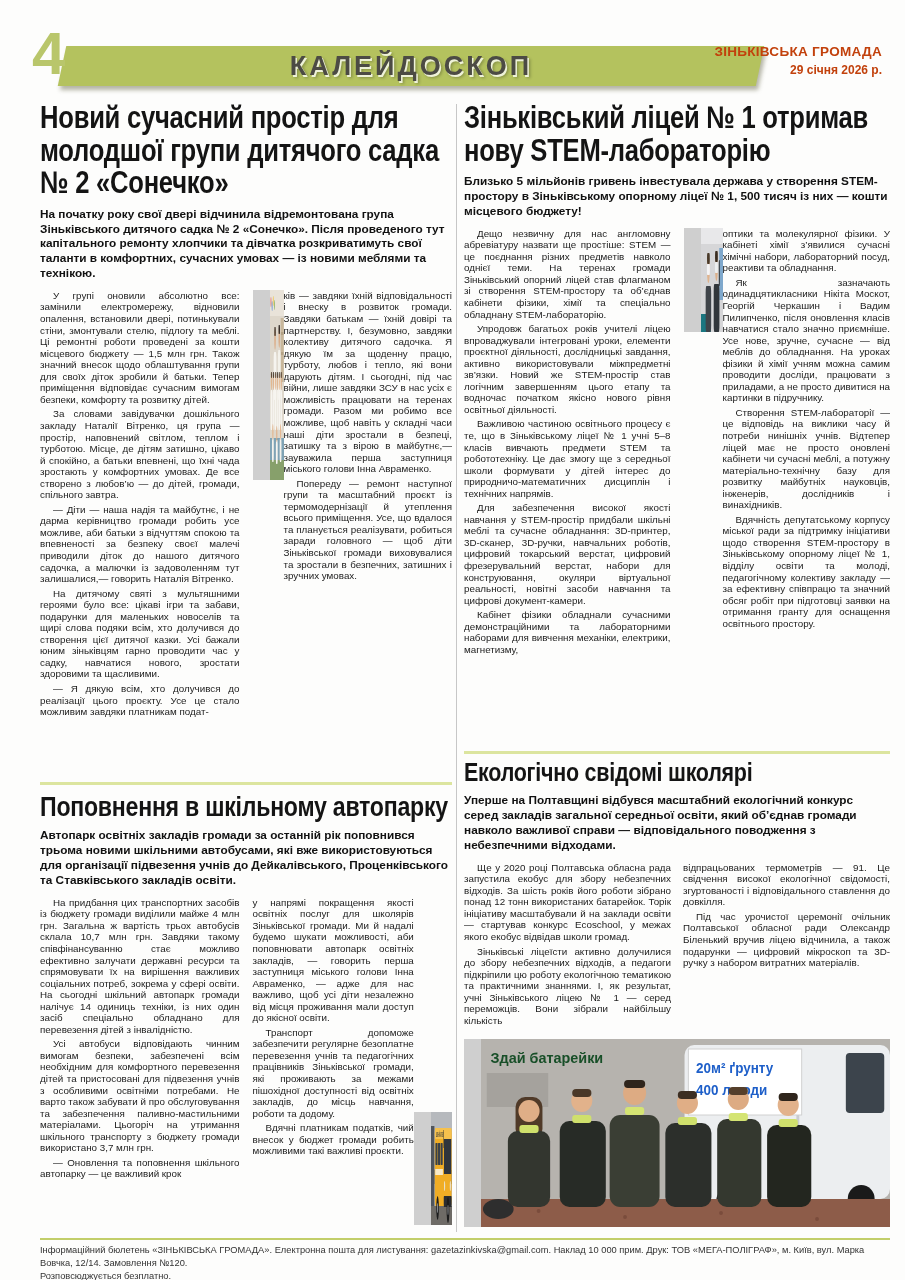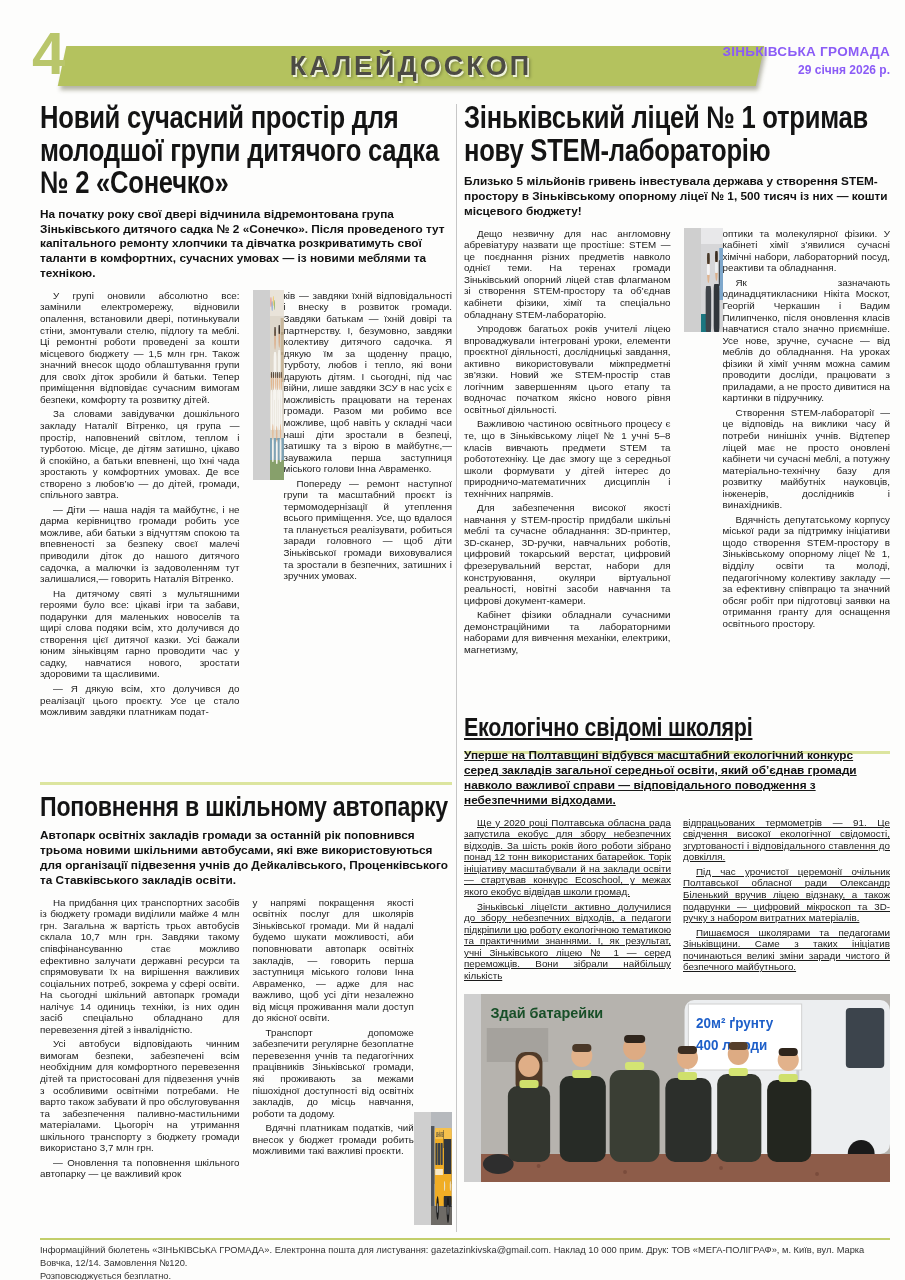--- a/index.html
+++ b/index.html
@@ -25,34 +25,34 @@
     background:var(--band-green);
     transform:skewX(-12deg);
     box-shadow:3px 4px 4px rgba(70,70,35,.40);
   }
   .band-title{
     position:absolute;left:32px;top:12px;width:698px;height:40px;
     display:flex;align-items:center;justify-content:center;
     font-size:27px;font-weight:bold;letter-spacing:3px;color:#4c4b44;
     text-shadow:1.5px 1.5px 0 #eef2d8, 3px 3px 3px rgba(0,0,0,.25);
   }
-  .masthead{position:absolute;right:0;top:10px;text-align:right;font-weight:bold;color:#8b5cf6;}
+  .masthead{position:absolute;right:8px;top:10px;text-align:right;font-weight:bold;color:#c2410c;}
   .masthead .name{font-size:13.5px;letter-spacing:.3px;}
   .masthead .date{font-size:12px;margin-top:4px;}
   
   .vrule{position:absolute;left:456px;top:104px;height:1128px;width:1px;background:#c7c7c7;}
   .hrule{position:absolute;height:3px;background:var(--rule-green);}
   #rule-left{left:40px;top:782px;width:412px;}
   #rule-right{left:464px;top:751px;width:426px;}
   
   .article{position:absolute;overflow:hidden;}
   #art-kg  {left:40px; top:102px;width:412px;height:678px;}
   #art-bus {left:40px; top:792px;width:412px;height:440px;}
   #art-stem{left:464px;top:102px;width:426px;height:647px;}
-  #art-eco {left:464px;top:714px;width:426px;height:473px;text-decoration:underline;}
+  #art-eco {left:464px;top:759px;width:426px;height:473px;}
   .h1{
     font-weight:bold;color:#141414;margin:0;line-height:1.05;letter-spacing:-.3px;
     width:121%;transform:scaleX(.826);transform-origin:0 0;
   }
   #art-kg .h1,#art-stem .h1{font-size:31px;}
   #art-bus .h1{font-size:28px;}
   #art-eco .h1{font-size:26px;}
   .lead{font-size:11.8px;font-weight:bold;line-height:1.26;margin:7px 0 9px;color:#111;}
   .cols{display:flex;gap:13px;}
   #art-kg  .cols{height:518px;}
@@ -250,22 +250,21 @@
   <section class="article" id="art-eco">
     <h1 class="h1">Екологічно свідомі школярі</h1>
     <p class="lead">Уперше на Полтавщині відбувся масштабний екологічний конкурс серед закладів загальної середньої освіти, який об’єднав громади навколо важливої справи — відповідального поводження з небезпечними відходами.</p>
     <div class="cols">
       <div class="col">
           <p class="para">Ще у 2020 році Полтавська обласна рада запустила екобус для збору небезпечних відходів. За шість років його роботи зібрано понад 12 тонн використаних батарейок. Торік ініціативу масштабували й на заклади освіти — стартував конкурс Ecoschool, у межах якого екобус відвідав школи громад.</p>
           <p class="para">Зіньківські ліцеїсти активно долучилися до збору небезпечних відходів, а педагоги підкріпили цю роботу екологічною тематикою та практичними знаннями. І, як результат, учні Зіньківського ліцею № 1 — серед переможців. Вони зібрали найбільшу кількість</p>
         </div>
       <div class="col cont">
           <p class="para">відпрацьованих термометрів — 91. Це свідчення високої екологічної свідомості, згуртованості і відповідального ставлення до довкілля.</p>
-          <p class="para">Під час урочистої церемонії очільник Полтавської обласної ради Олександр Біленький вручив ліцею відзнаку, а також подарунки — цифровий мікроскоп та 3D-ручку з набором витратних матеріалів.</p>
-          <p class="para">Пишаємося школярами та педагогами Зіньківщини. Саме з таких ініціатив починаються великі зміни заради чистого й безпечного майбутнього.</p>
+          <p class="para">Під час урочистої церемонії очільник Полтавської обласної ради Олександр Біленький вручив ліцею відчинила, а також подарунки — цифровий мікроскоп та 3D-ручку з набором витратних матеріалів.</p>
         </div>
     </div>
     <div class="photo" id="photo-eco">
       <svg viewBox="0 0 426 188" preserveAspectRatio="none">
         <rect x="0" y="0" width="426" height="188" fill="#b6b3ae"></rect>
         <rect x="6" y="34" width="64" height="34" fill="#a5a29d"></rect>
         <text x="10" y="24" font-size="15" font-weight="bold" fill="#184f28">Здай батарейки</text>
         <rect x="212" y="6" width="214" height="154" rx="10" fill="#eceef0"></rect>
         <rect x="380" y="14" width="40" height="60" rx="4" fill="#3c444c"></rect>
         <line x1="330" y1="10" x2="330" y2="158" stroke="#c9ccd0" stroke-width="3"></line>

